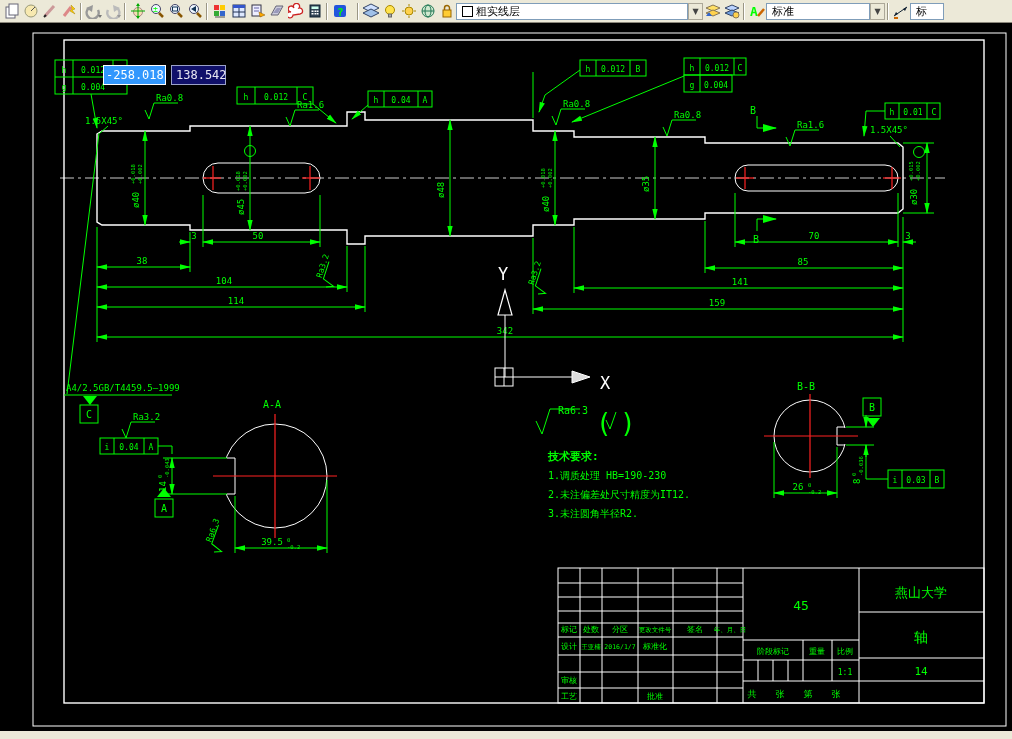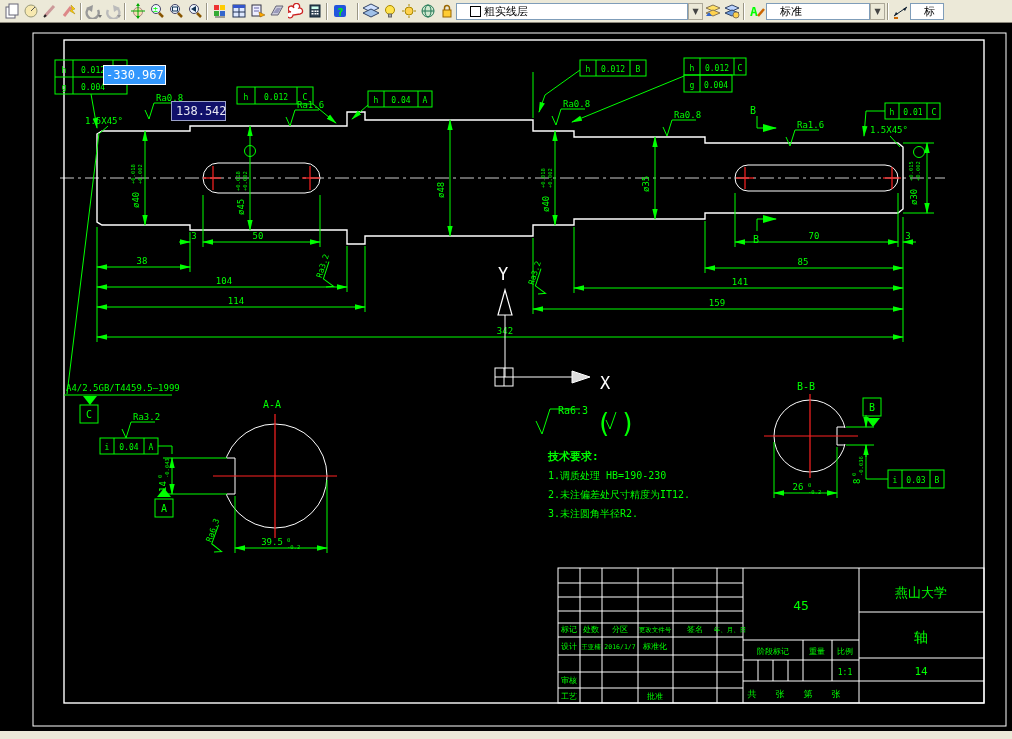--- a/index.html
+++ b/index.html
@@ -7,32 +7,32 @@
   #window{position:relative;width:1012px;height:739px;background:#000;}
   
   #toolbar{position:absolute;top:0;left:0;width:1012px;height:23px;background:#ece9d8;
     border-bottom:1px solid #8a867a;display:flex;align-items:center;padding-left:2px;box-sizing:border-box;}
   .tbi{width:19px;height:19px;display:flex;align-items:center;justify-content:center;flex:0 0 auto;}
   .tbi svg{display:block;}
   .tbsep{width:1px;height:17px;background:#9a9685;border-right:1px solid #fff;margin:0 2px;flex:0 0 auto;}
   .tbbreak{width:6px;flex:0 0 auto;}
   .ddwrap{display:flex;align-items:center;height:18px;flex:0 0 auto;}
   .dd{height:17px;background:#fff;border:1px solid #7f9db9;display:flex;align-items:center;
-     font-size:11px;color:#000;padding:0 13px;box-sizing:border-box;}
+     font-size:11px;color:#000;padding:0 5px;box-sizing:border-box;}
   .ddbtn{width:15px;height:17px;background:#ece9d8;border:1px solid #aca899;color:#444;font-size:8px;
      display:flex;align-items:center;justify-content:center;box-sizing:border-box;}
   .swatch{width:9px;height:9px;border:1px solid #000;background:#fff;margin-right:3px;flex:0 0 auto;}
   
   #canvas{position:absolute;top:23px;left:0;width:1012px;height:708px;background:#000;}
   #canvas svg{position:absolute;top:0;left:0;}
   
   .dyn1{position:absolute;left:103px;top:42px;width:63px;height:20px;background:#3297fd;border:1px solid #fff;
     color:#fff;font-size:12px;font-family:"DejaVu Sans Mono",monospace;display:flex;align-items:center;padding-left:2px;box-sizing:border-box;}
   .dyn2{position:absolute;left:171px;top:42px;width:55px;height:20px;background:#10106a;border:1px solid #9aa0c8;
-    color:#e8e8f2;font-size:12px;font-family:"DejaVu Sans Mono",monospace;display:flex;align-items:center;padding-left:4px;box-sizing:border-box;margin-top:36px;}
+    color:#e8e8f2;font-size:12px;font-family:"DejaVu Sans Mono",monospace;display:flex;align-items:center;padding-left:4px;box-sizing:border-box;}
   #bottomstrip{position:absolute;top:731px;left:0;width:1012px;height:8px;background:#ece9d8;}
   
   text{font-family:"DejaVu Sans Mono","DejaVu Sans",monospace;fill:#00ff00;}
   .t5{font-size:5.5px;} .t6{font-size:6.5px;} .t8{font-size:8px;} .t9{font-size:9px;}
   .t10{font-size:10px;} .t11{font-size:11px;} .t13{font-size:13px;} .t14{font-size:14px;}
   .wt{fill:#ffffff;}
   .mid{text-anchor:middle;}
   .gl{stroke:#00ff00;fill:none;stroke-width:1;}
   .wl{stroke:#ffffff;fill:none;stroke-width:1.4;}
   .wl1{stroke:#ffffff;fill:none;stroke-width:1;}
@@ -696,21 +696,21 @@
       <text x="808" y="697" class="t9 mid">第</text>
       <text x="836" y="697" class="t9 mid">张</text>
 
       <text x="921" y="597" class="t13 mid">燕山大学</text>
       <text x="921" y="642" class="t14 mid">轴</text>
       <text x="921" y="675" class="t11 mid">14</text>
     </g>
   </svg>
 
   <div class="dyn1">
-        <span>-330.967</span>
+        <span>-258.018</span>
       </div>
   <div class="dyn2">
         <span>138.542</span>
       </div>
   </div>
 
   <div id="bottomstrip"></div>
 </div>
 
 </body></html>

